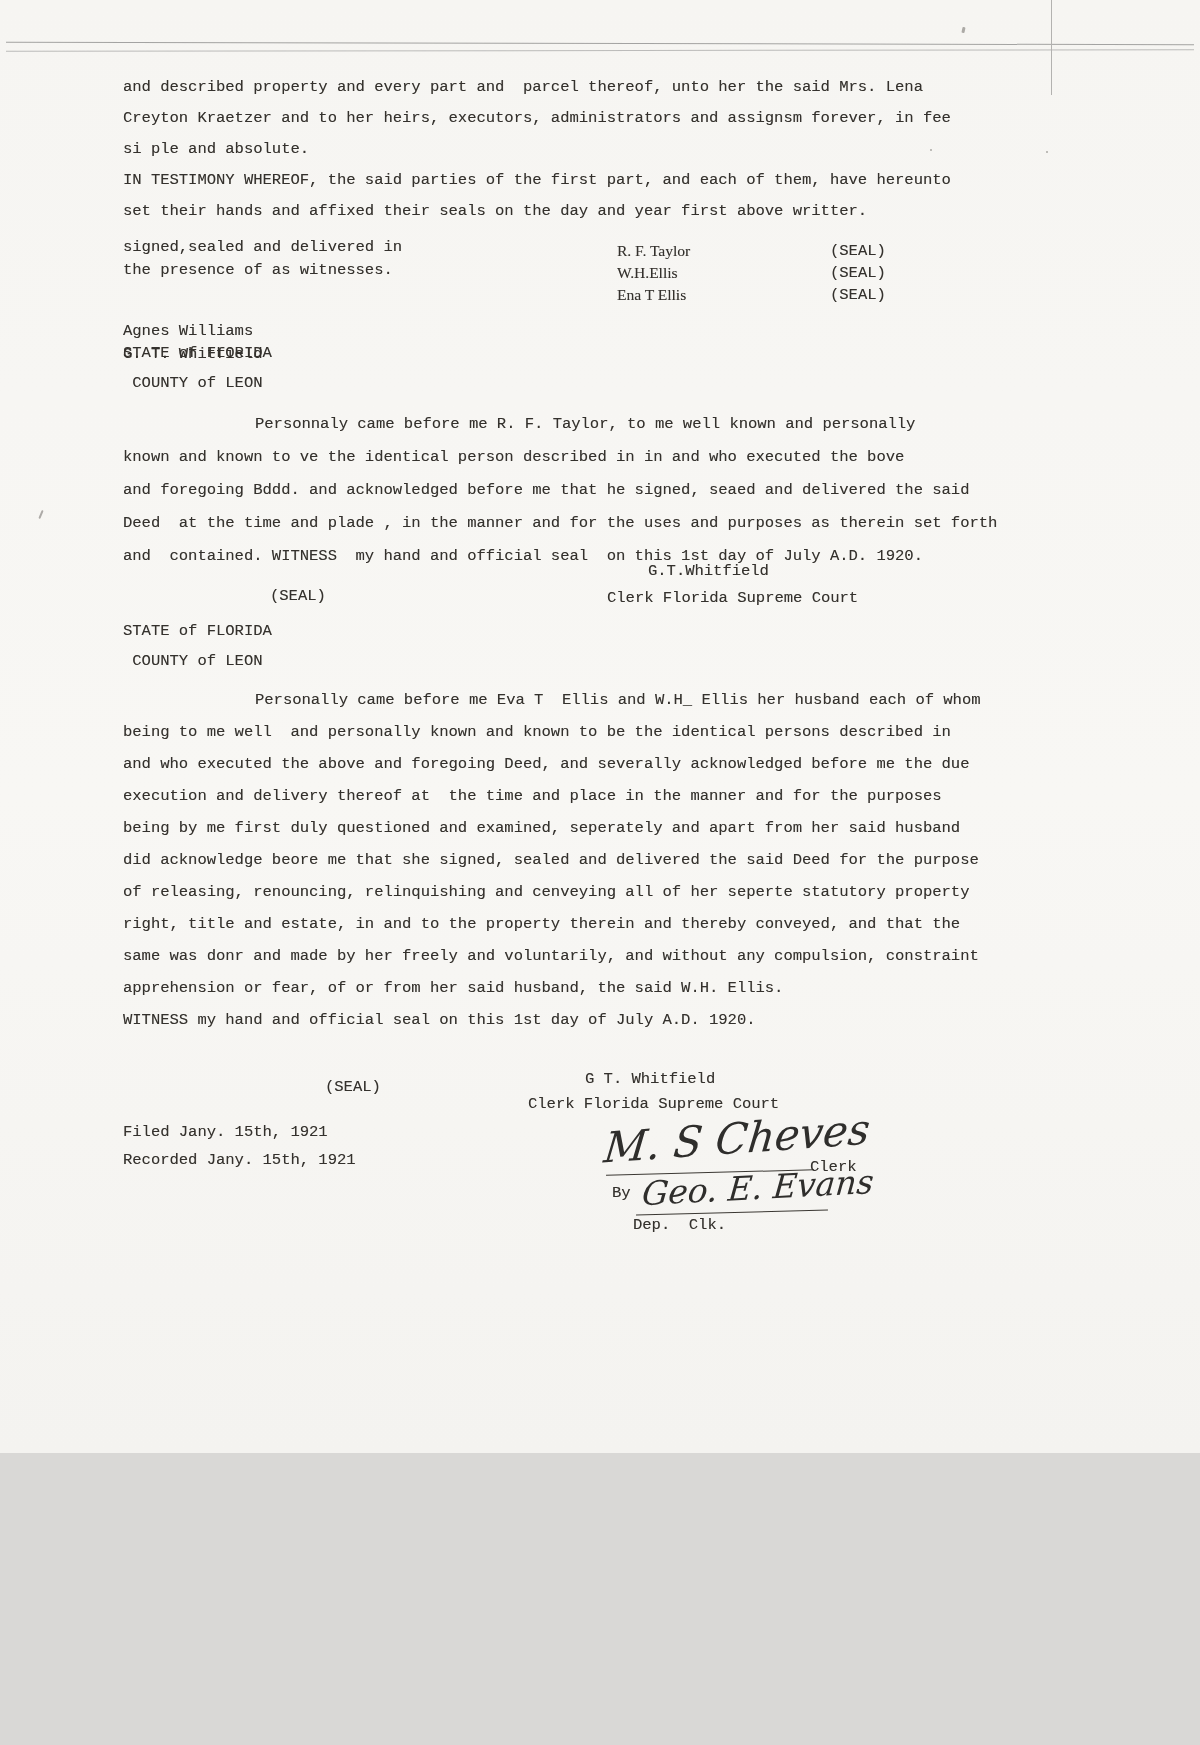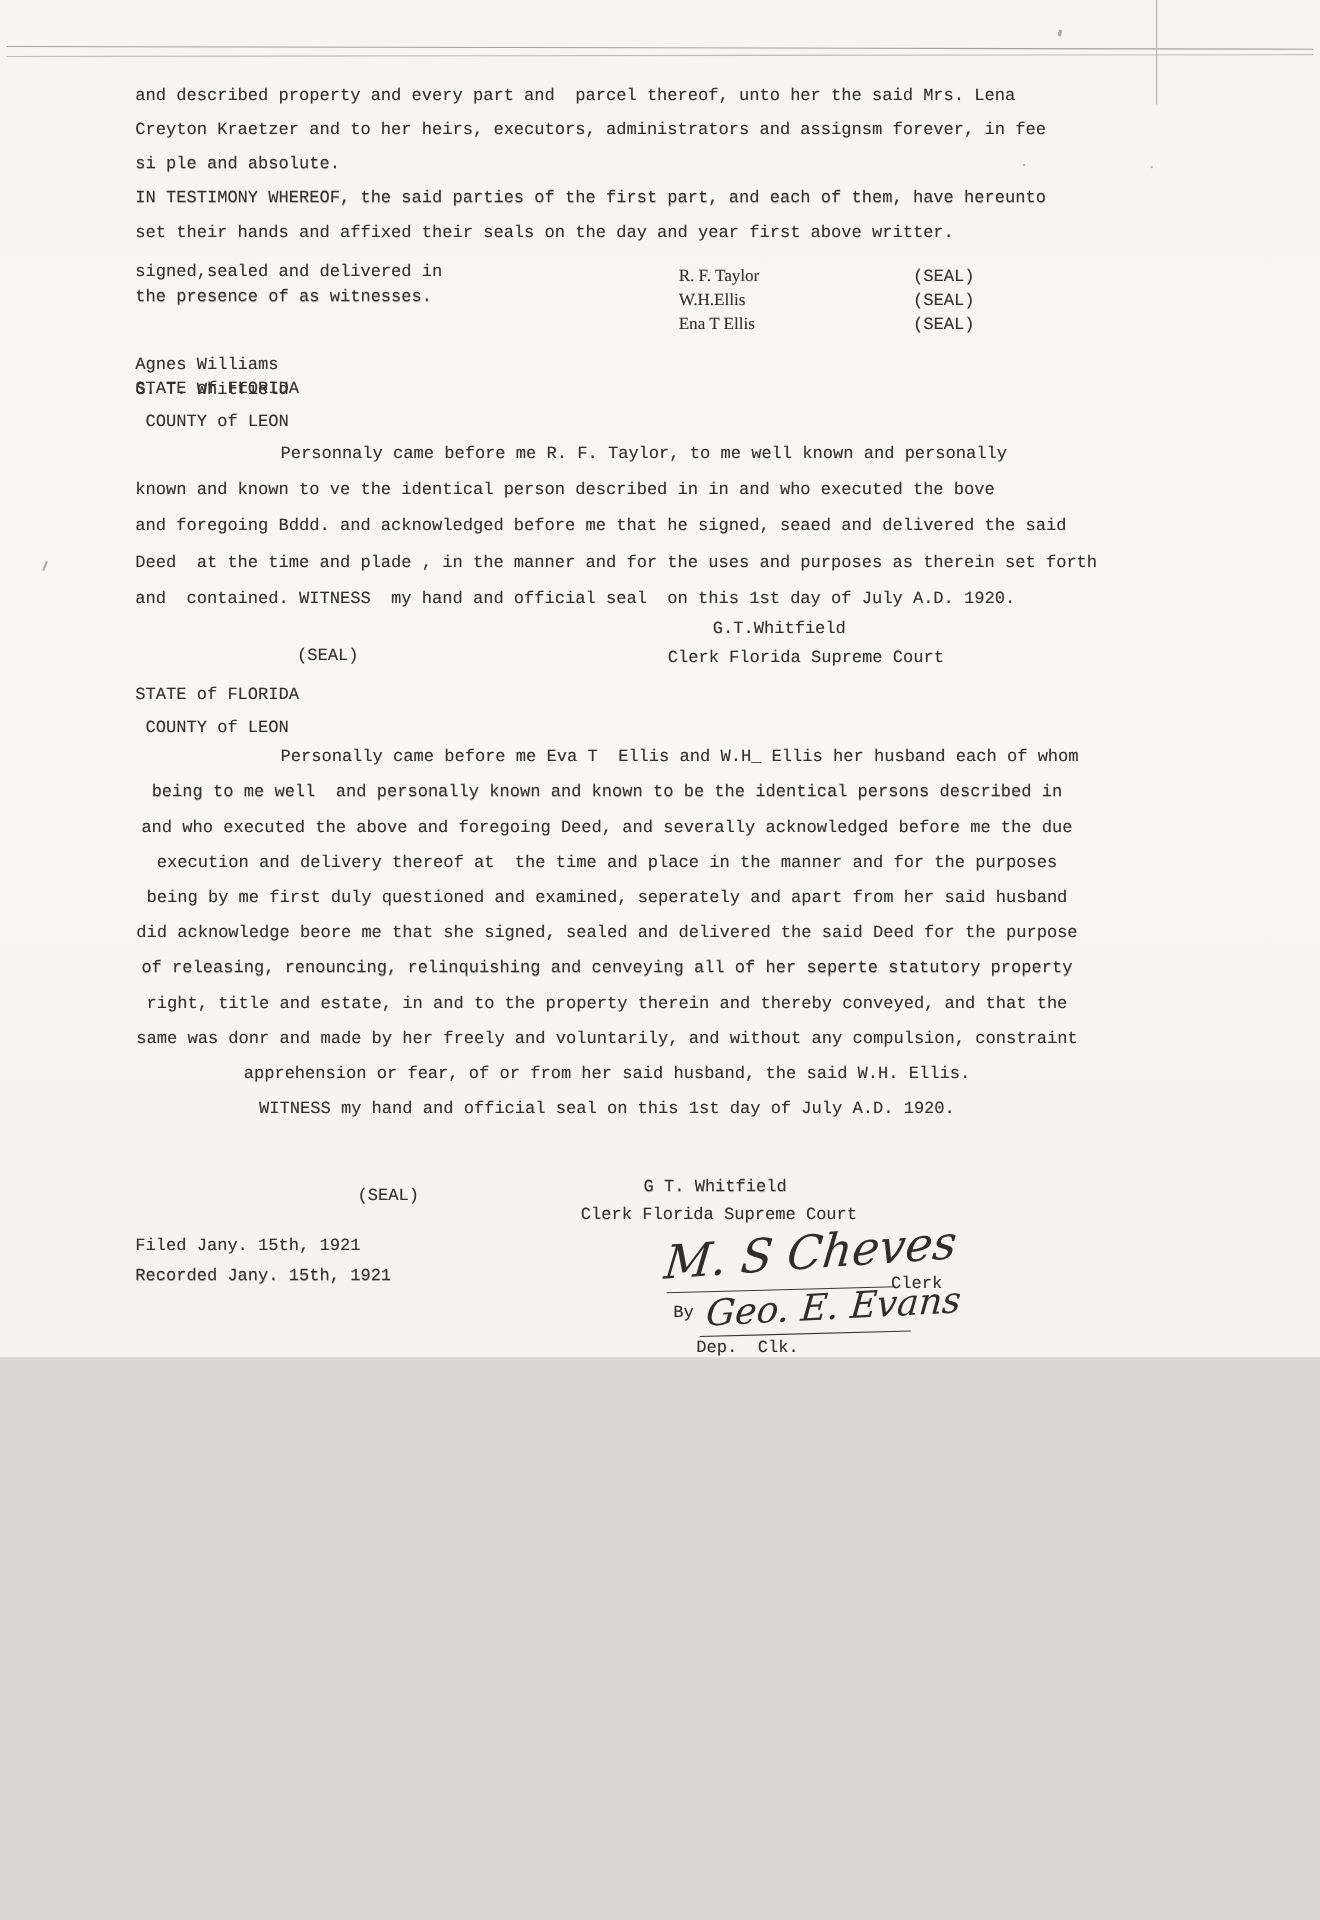--- a/index.html
+++ b/index.html
@@ -1,41 +1,41 @@
 <!DOCTYPE html>
 <html><head>
 <meta charset="utf-8">
 <style>
   * { box-sizing: border-box; }
   html, body { margin: 0; padding: 0; background: #d9d8d6; }
   .page {
     position: relative;
     width: 1200px;
-    height: 1234px;
+    height: 1453px;
     margin: 0 auto;
     background: linear-gradient(180deg, #f6f5f2 0%, #f8f7f4 55%, #f4f3f0 100%);
     overflow: hidden;
     font-family: "Liberation Mono", "DejaVu Sans Mono", monospace;
     color: #34312d;
   }
   .blk { position: absolute; }
   .abs { position: absolute; }
   .tw {
     font-size: 15.5px;
     line-height: 31px;
     white-space: pre;
     text-shadow: 0.2px 0.2px 0 rgba(40,36,30,0.35);
   }
   .lh22 { line-height: 22px; }
   .lh23 { line-height: 23px; }
   .lh28 { line-height: 28px; }
   .lh30 { line-height: 30px; text-align: center; }
-  .lh32 { line-height: 32px; text-align: center; }
+  .lh32 { line-height: 32px; }
   .lh33 { line-height: 33px; }
-  .ind  { text-indent: 132px; }
+  .ind  { text-indent: 132px; margin-top: 12px; }
   .sigrow { display: flex; }
   .sigrow .name { width: 213px; font-family: Liberation Serif, serif; }
   .rule {
     position: absolute;
     left: 6px;
     width: 1188px;
     border-top: 1.5px solid #8f8f8d;
     opacity: 0.8;
   }
   .rule-b { border-top-color: #adadab; }

